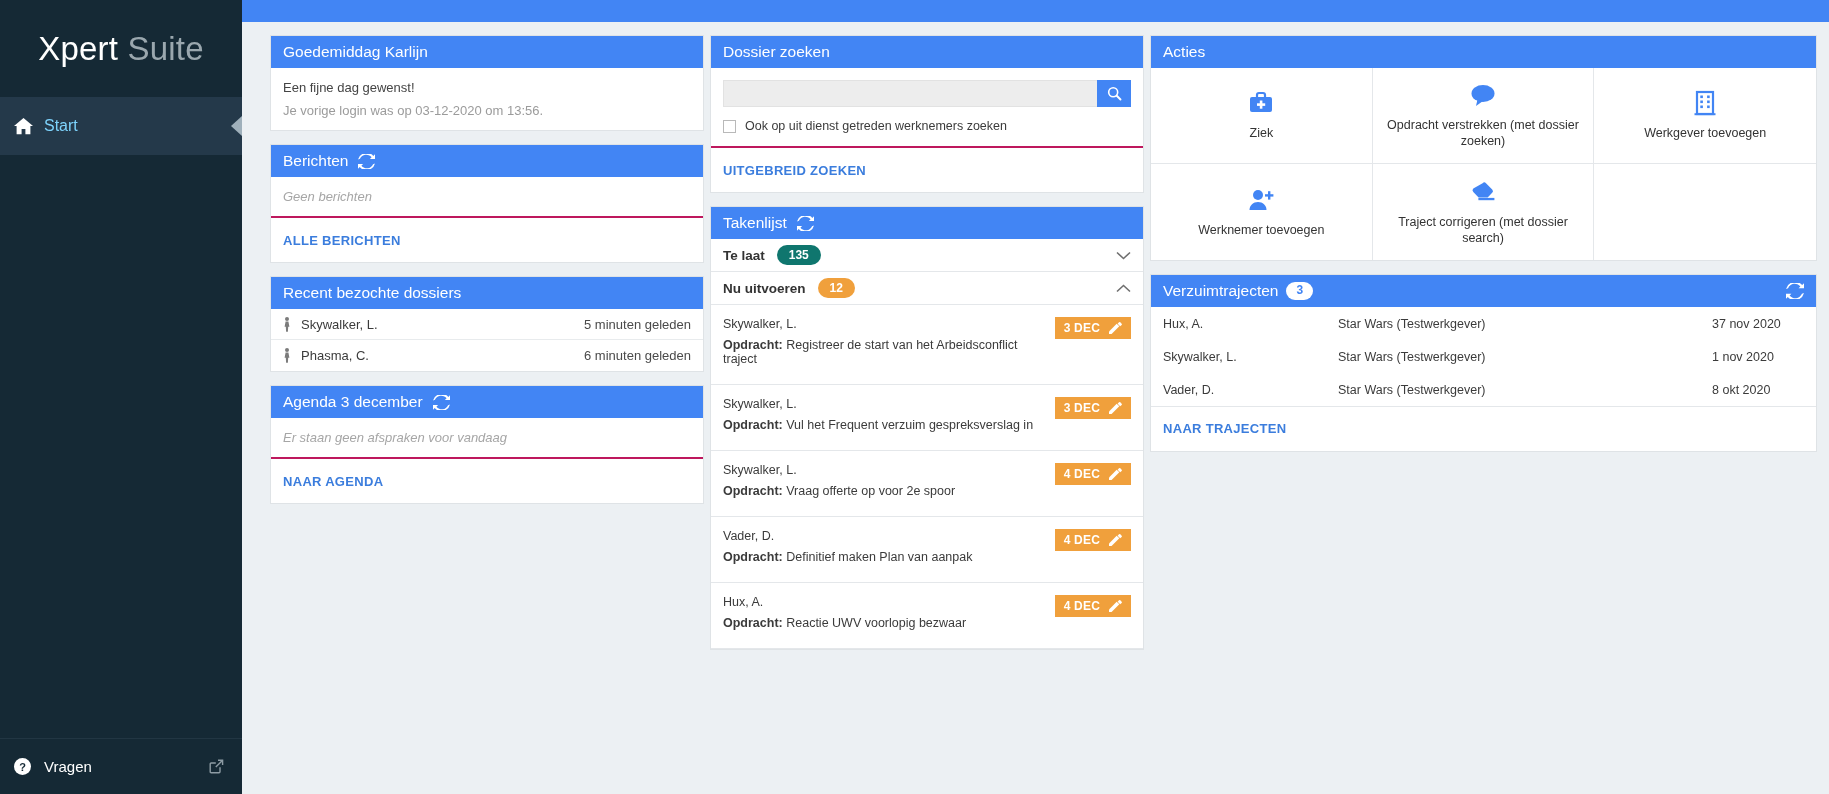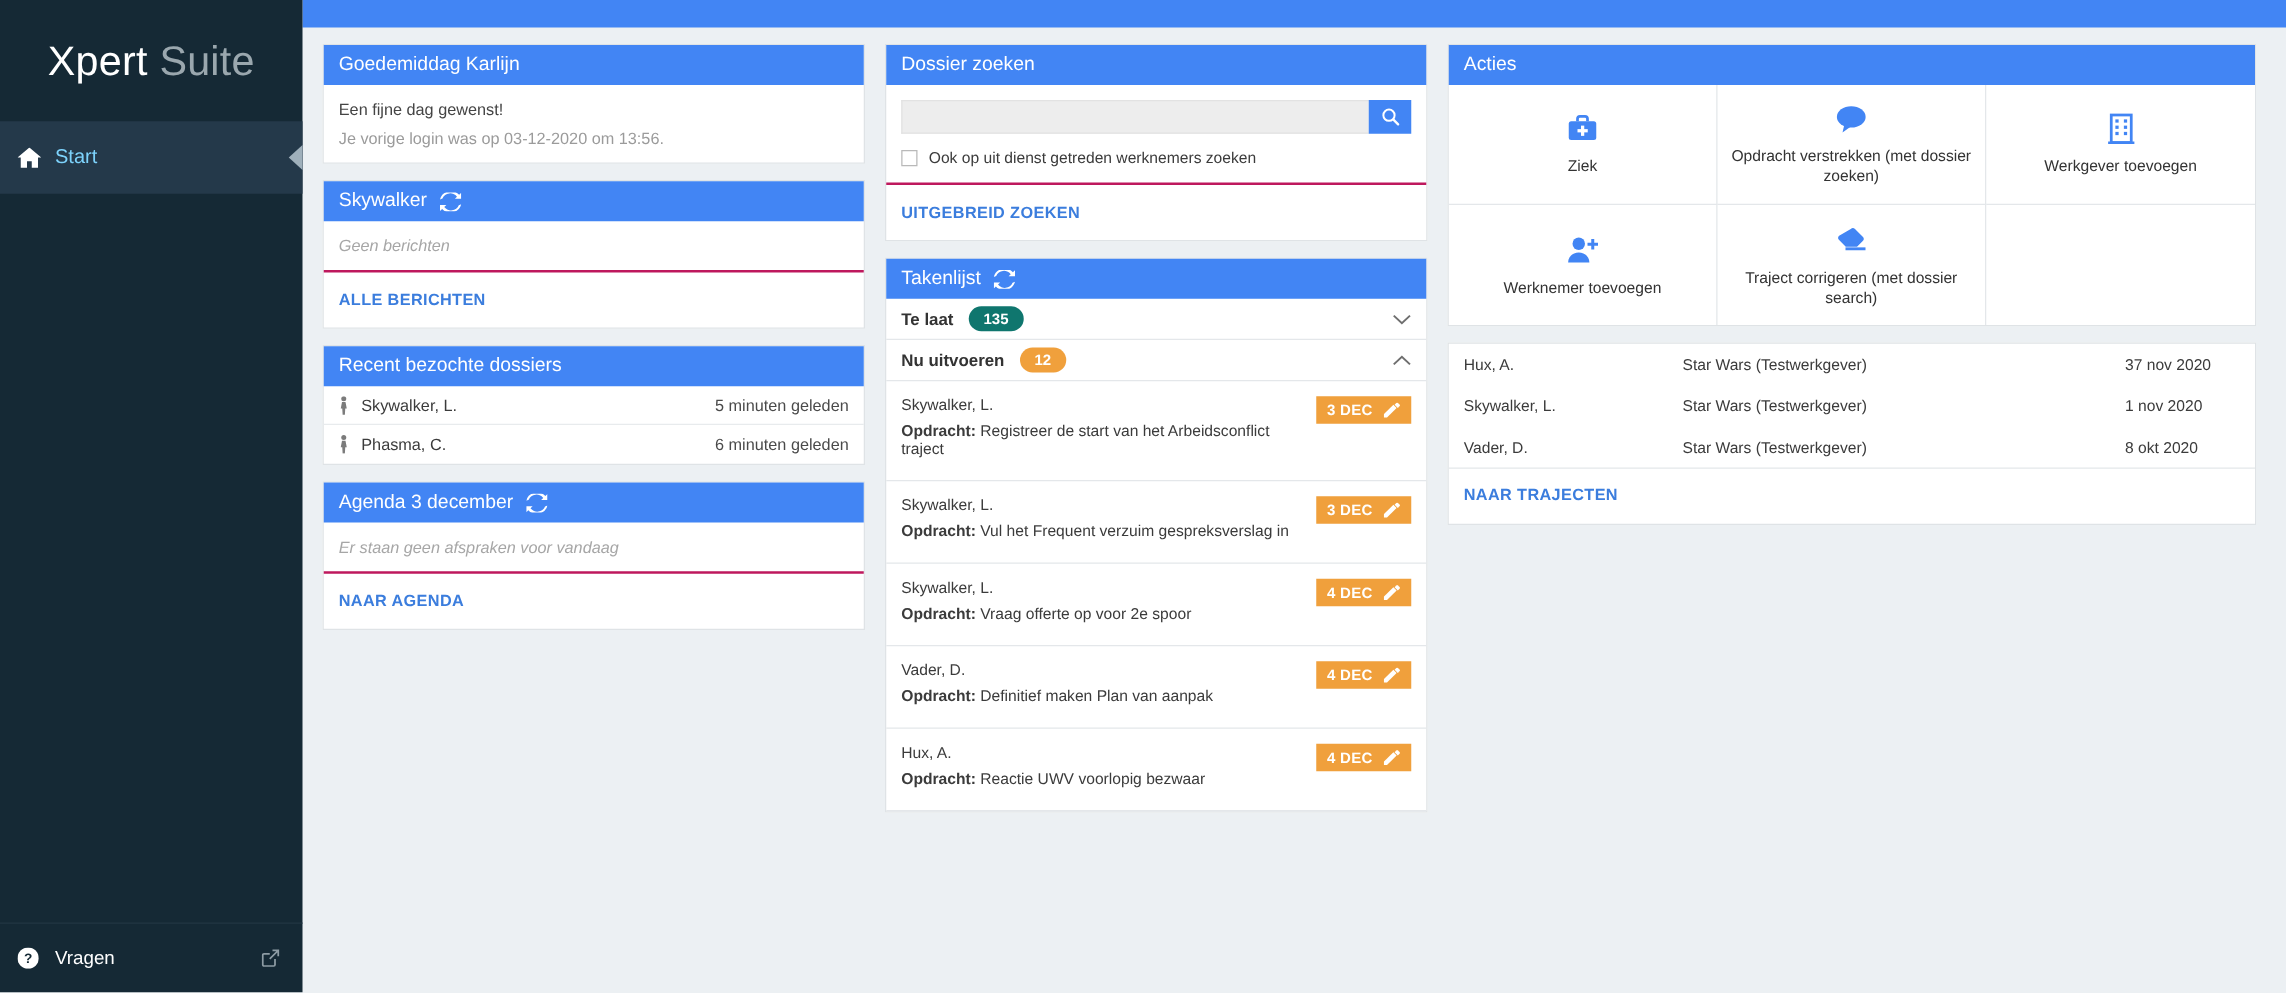--- a/index.html
+++ b/index.html
@@ -41,22 +41,22 @@
     display: flex; align-items: center; padding: 0 18px 0 14px;
     color: #ffffff; font-size: 15px;
   }
   .sidebar-bottom .q-ico { width: 30px; display:flex; align-items:center; }
   .sidebar-bottom .ext { margin-left: auto; opacity: .75; }
 
   
   .topbar { height: 22px; background: #4285f4; width: 100%; }
   .content-wrap { flex: 1; height: 794px; display: flex; flex-direction: column; }
   .columns {
-    flex: 1; display: flex; gap: 16px;
-    padding: 13px 24px 0 16px; overflow: hidden;
+    flex: 1; display: flex; gap: 6px;
+    padding: 13px 12px 0 16px; overflow: hidden; margin-left: 12px;
   }
   .col { display: flex; flex-direction: column; gap: 13px; }
   .col-left { width: 434px; }
   .col-mid  { width: 434px; }
   .col-right{ flex: 1; }
 
   .card { background: #ffffff; border: 1px solid #dfe3e6; }
   .card-head {
     background: #4285f4; color: #ffffff;
     height: 32px; display: flex; align-items: center;
@@ -206,21 +206,21 @@
             <span>Goedemiddag Karlijn</span>
           </div>
           <div class="card-body">
             <div class="greet-line1">Een fijne dag gewenst!</div>
             <div class="greet-line2">Je vorige login was op 03-12-2020 om 13:56.</div>
           </div>
         </div>
 
         <div class="card">
           <div class="card-head">
-            <span>Skywalker</span>
+            <span>Berichten</span>
             <span class="refresh">
               <svg width="17" height="15" viewBox="0 0 20 17">
                   <path fill="#ffffff" d="M2.3 5.4A8 8 0 0116 3.6l-2 1.9h6V0l-2 1.9A10.5 10.5 0 000 6.2zM17.7 11.6A8 8 0 014 13.4l2-1.9H0V17l2-1.9a10.5 10.5 0 0018-4.3z"></path>
                 </svg>
             </span>
           </div>
           <div class="card-body">
             <div class="empty-italic">Geen berichten</div>
           </div>
           <div class="card-sep link-row">
@@ -495,20 +495,29 @@
                     <rect x="9.4" y="19.9" width="16" height="2.3" fill="#4285f4"></rect>
                   </svg>
               </span>
               <span class="action-label">Traject corrigeren (met dossier search)</span>
             </div>
 
           </div>
         </div>
 
         <div class="card">
+          <div class="card-head">
+            <span>Verzuimtrajecten</span>
+            <span class="badge-w">3</span>
+            <span class="refresh-right">
+              <svg width="18" height="16" viewBox="0 0 20 17">
+                  <path fill="#ffffff" d="M2.3 5.4A8 8 0 0116 3.6l-2 1.9h6V0l-2 1.9A10.5 10.5 0 000 6.2zM17.7 11.6A8 8 0 014 13.4l2-1.9H0V17l2-1.9a10.5 10.5 0 0018-4.3z"></path>
+                </svg>
+            </span>
+          </div>
           <div>
             <div class="vz-row">
               <span class="vz-name">Hux, A.</span>
               <span class="vz-emp">Star Wars (Testwerkgever)</span>
               <span class="vz-date">37 nov 2020</span>
             </div>
             <div class="vz-row">
               <span class="vz-name">Skywalker, L.</span>
               <span class="vz-emp">Star Wars (Testwerkgever)</span>
               <span class="vz-date">1 nov 2020</span>

